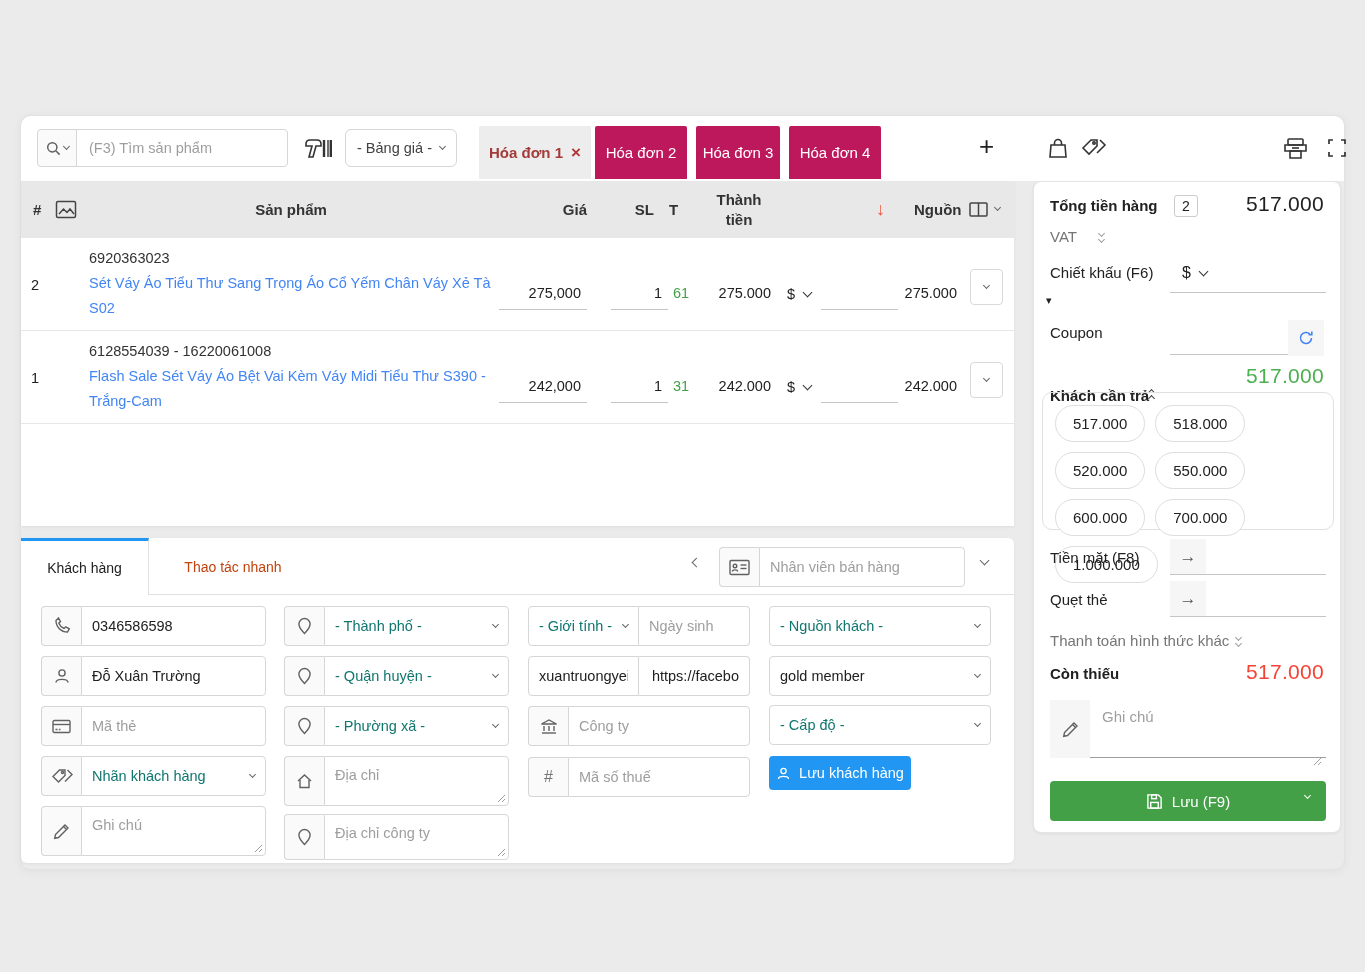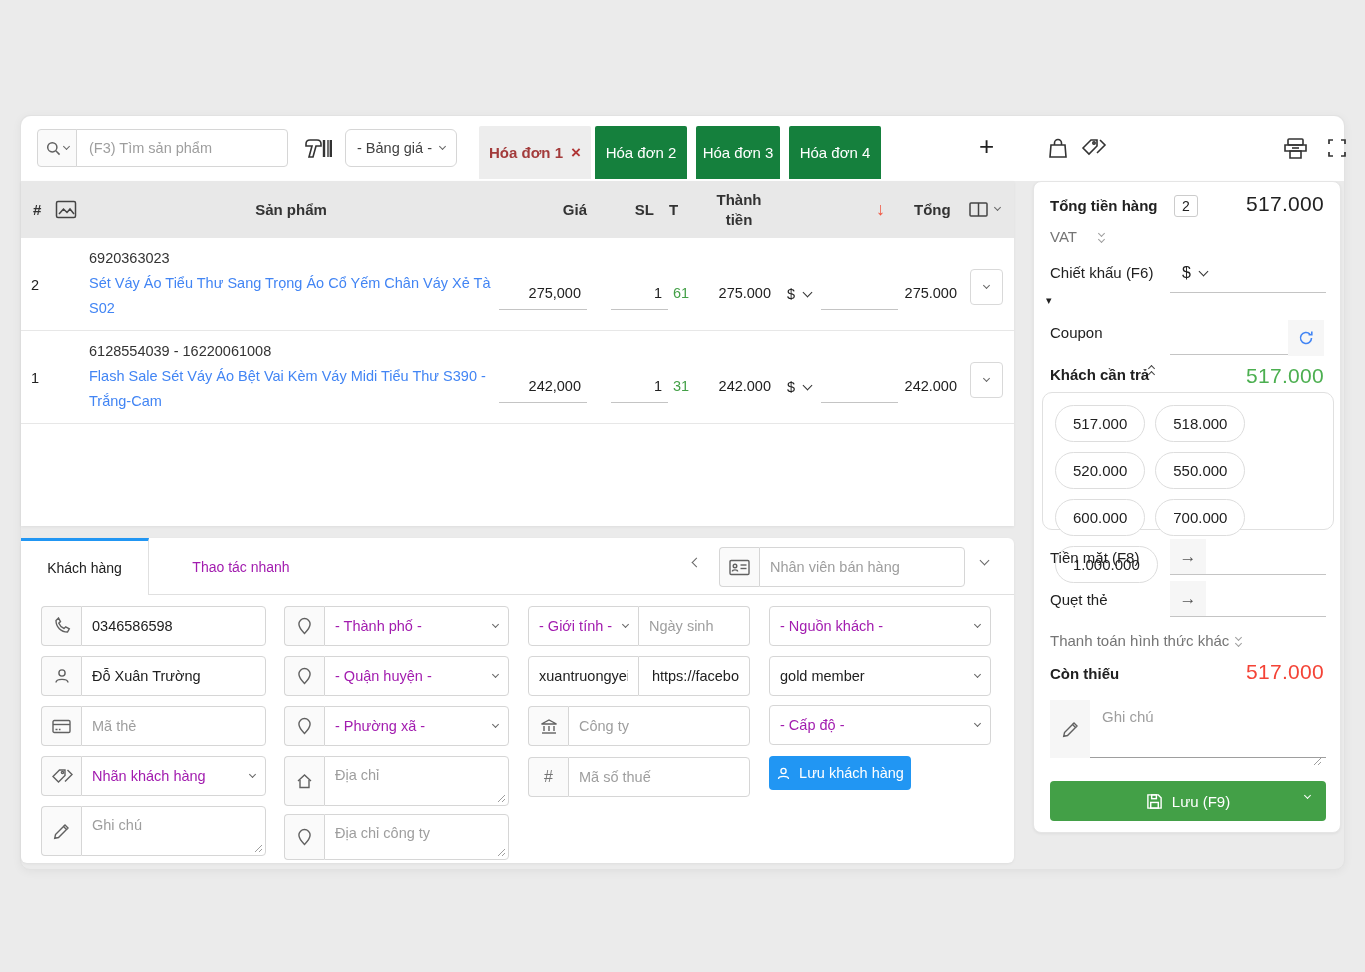--- a/index.html
+++ b/index.html
@@ -10,21 +10,21 @@
   
   .toolbar{position:absolute;left:0;top:0;width:1323px;height:65px;background:#fff;border-radius:10px 10px 0 0}
   .addonbox{display:flex;align-items:center;justify-content:center;background:#fafafa;border:1px solid #d6d6d6;color:#757575}
   .search-addon{left:16px;top:13px;width:40px;height:38px;border-radius:4px 0 0 4px;gap:3px}
   .search-input{left:55px;top:13px;width:212px;height:38px;border:1px solid #d6d6d6;border-left:1px solid #d6d6d6;border-radius:0 4px 4px 0;padding:0 12px;font-size:14.5px;color:#212121}
   input::placeholder,textarea::placeholder{color:#9e9e9e}
   input,textarea{font-family:"Liberation Sans",sans-serif;outline:none}
   .pricelist{left:324px;top:13px;width:112px;height:38px;border:1px solid #d6d6d6;border-radius:6px;display:flex;align-items:center;justify-content:center;gap:8px;font-size:14.5px;color:#424242;background:#fff;cursor:pointer}
   .tab{position:absolute;top:10px;height:53px;display:flex;align-items:center;justify-content:center;gap:8px;font-size:15px;cursor:pointer;border-radius:2px 2px 0 0}
   .tab.active{background:#ededed;color:#a33b3b;font-weight:700}
-  .tab.inactive{background:#15803d;color:#fff}
+  .tab.inactive{background:#be185d;color:#fff}
   .tab .close{color:#b03535;font-size:17px;font-weight:700;line-height:1}
   .icon-btn{display:inline-flex;align-items:center;justify-content:center;color:#424242;cursor:pointer}
   .plus{font-size:26px;font-weight:400;color:#212121}
   
   .left-main{position:absolute;left:0;top:65px;width:993px;height:345px;background:#fff;box-shadow:0 1px 3px rgba(0,0,0,.06)}
   .thead{position:absolute;left:0;top:0;width:993px;height:57px;background:#e8e8e8;font-size:15px;font-weight:700;color:#333}
   .thead .cell{position:absolute;top:0;height:57px;display:flex;align-items:center}
   .row{position:relative;width:993px;height:93px;border-bottom:1px solid #e7e7e7;background:#fff;font-size:14.5px}
   .rows{position:absolute;left:0;top:57px;width:993px}
   .c-index{position:absolute;left:10px;top:0;height:93px;display:flex;align-items:center;color:#212121}
@@ -43,27 +43,27 @@
   .chev.sm{width:5px;height:5px;border-width:1.4px}
   .chev.up{transform:rotate(-135deg);margin-top:2px}
   .chev.left{transform:rotate(135deg)}
   .dchev{display:inline-flex;flex-direction:column;line-height:0;gap:1px;vertical-align:middle}
   .dchev .chev{margin:0}
   
   .cust{position:absolute;left:0;top:422px;width:993px;height:325px;background:#fff;border-radius:6px;box-shadow:0 1px 3px rgba(0,0,0,.06)}
   .ctabs{position:absolute;left:0;top:0;width:993px;height:57px;border-bottom:1px solid #e0e0e0}
   .ctab{position:absolute;top:0;height:57px;display:flex;align-items:center;justify-content:center;font-size:14px;cursor:pointer}
   .ctab.active{left:0;width:128px;border-top:3px solid #2196f3;border-right:1px solid #e0e0e0;background:#fff;color:#212121}
-  .ctab.plain{left:140px;width:160px;color:#a21caf}
+  .ctab.plain{left:132px;width:160px;color:#c2410c}
   .ig{position:absolute;display:flex}
   .ig .addon{width:40px;background:#fafafa;border:1px solid #d6d6d6;border-right:0;border-radius:4px 0 0 4px;display:flex;align-items:center;justify-content:center;color:#757575;flex:none}
   .ig input,.ig textarea,.ig .selbox{flex:1;min-width:0;border:1px solid #d6d6d6;border-radius:0 4px 4px 0;padding:0 10px;font-size:14.5px;color:#212121;background:#fff}
   .ig textarea{padding-top:9px;resize:none;line-height:18px}
   .selbox{display:flex;align-items:center;justify-content:space-between;cursor:pointer}
-  .selbox.ph{color:#a21caf}
+  .selbox.ph{color:#0f766e}
   .selbox.full{border-radius:4px}
   .rz{position:absolute;right:3px;bottom:3px;pointer-events:none}
   .btn-blue{position:absolute;display:flex;align-items:center;justify-content:center;gap:8px;background:#2196f3;color:#fff;font-size:14.5px;border:none;border-radius:4px;cursor:pointer}
   
   .panel{position:absolute;left:1012px;top:65px;width:308px;height:652px;background:#fff;border:1px solid #e5e5e5;border-radius:8px;box-shadow:0 1px 3px rgba(0,0,0,.06)}
   .plabel{position:absolute;left:16px;font-size:15px;color:#212121}
   .plabel.b{font-weight:700}
   .plabel.gray{color:#757575}
   .bignum{position:absolute;right:16px;font-size:21px;letter-spacing:.3px}
   .badge{position:absolute;width:24px;height:22px;border:1px solid #ccc;border-radius:3px;display:flex;align-items:center;justify-content:center;font-size:14px;background:#fff}
@@ -162,21 +162,21 @@
       </div>
       <div class="cell" style="left:0;width:540px;justify-content:center">Sản phẩm</div>
       <div class="cell" style="left:520px;width:46px;justify-content:flex-end">Giá</div>
       <div class="cell" style="left:601px;width:32px;justify-content:flex-end">SL</div>
       <div class="cell" style="left:648px">T</div>
       <div class="cell" style="left:678px;width:80px;justify-content:center;flex-direction:column;line-height:20px">
         <span>Thành</span>
         <span>tiền</span>
       </div>
       <div class="cell" style="left:855px;color:#f05540;font-size:18px">↓</div>
-      <div class="cell" style="left:893px">Tổng</div>
+      <div class="cell" style="left:893px">Nguồn</div>
       <div class="cell" style="left:948px;gap:7px">
         <svg width="19" height="15" viewBox="0 0 19 15" fill="none" stroke="#444" stroke-width="1.5">
             <rect x="1" y="1" width="17" height="13" rx="1"></rect>
             <path d="M9.5 1 v13"></path>
           </svg>
         <i class="chev sm"></i>
       </div>
     </div>
 
     <div class="rows">
@@ -442,21 +442,21 @@
 
     <div class="plabel" style="top:142px">Coupon</div>
     <div class="hairline" style="left:136px;top:172px;width:120px"></div>
     <div class="graybtn" style="right:16px;top:138px">
       <svg width="16" height="16" viewBox="0 0 16 16" fill="none" stroke="#4285f4" stroke-width="1.6">
           <path d="M13.5 8 a5.5 5.5 0 1 1-1.6-3.9"></path>
           <path d="M13.8 1.6 v3.2 h-3.2"></path>
         </svg>
     </div>
 
-    <div class="plabel b" style="top:184px;display:flex;gap:0">
+    <div class="plabel b" style="top:205px;display:flex;align-items:center;gap:0">
       <span>Khách cần trả</span>
       <span class="dchev">
           <i class="chev sm up" style="border-color:#424242"></i>
           <i class="chev sm up" style="border-color:#424242"></i>
         </span>
     </div>
     <div class="bignum" style="top:182px;color:#4caf50">517.000</div>
 
     <div class="pillbox">
       <span class="pill">517.000</span>

